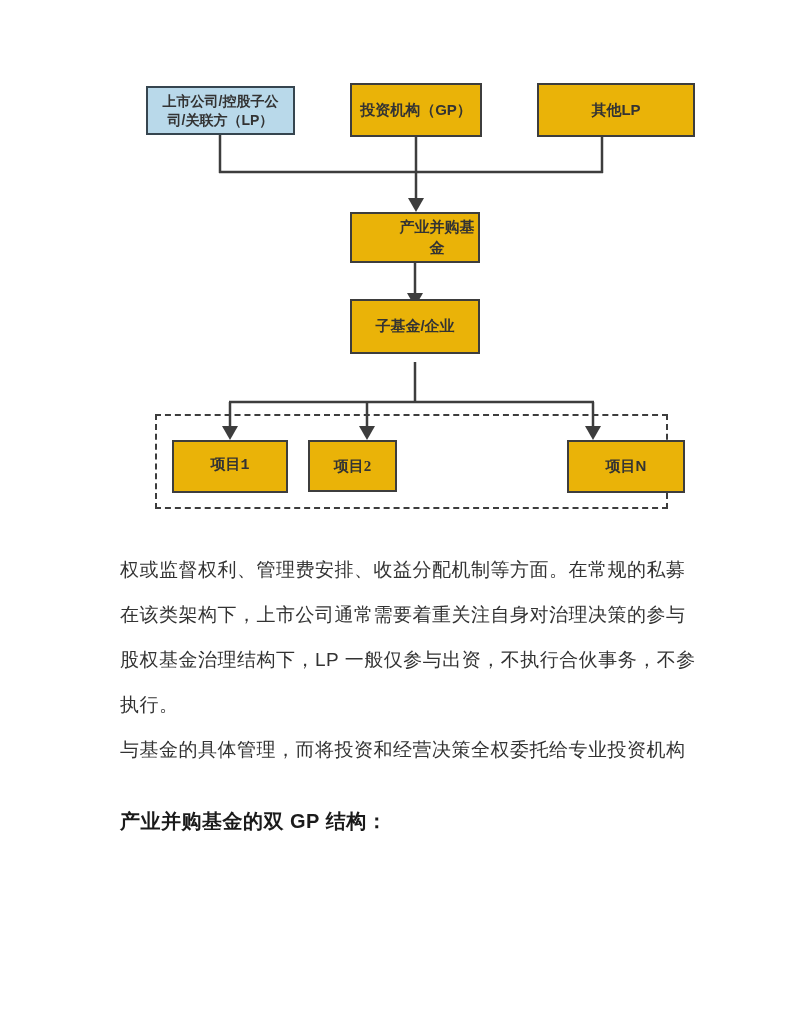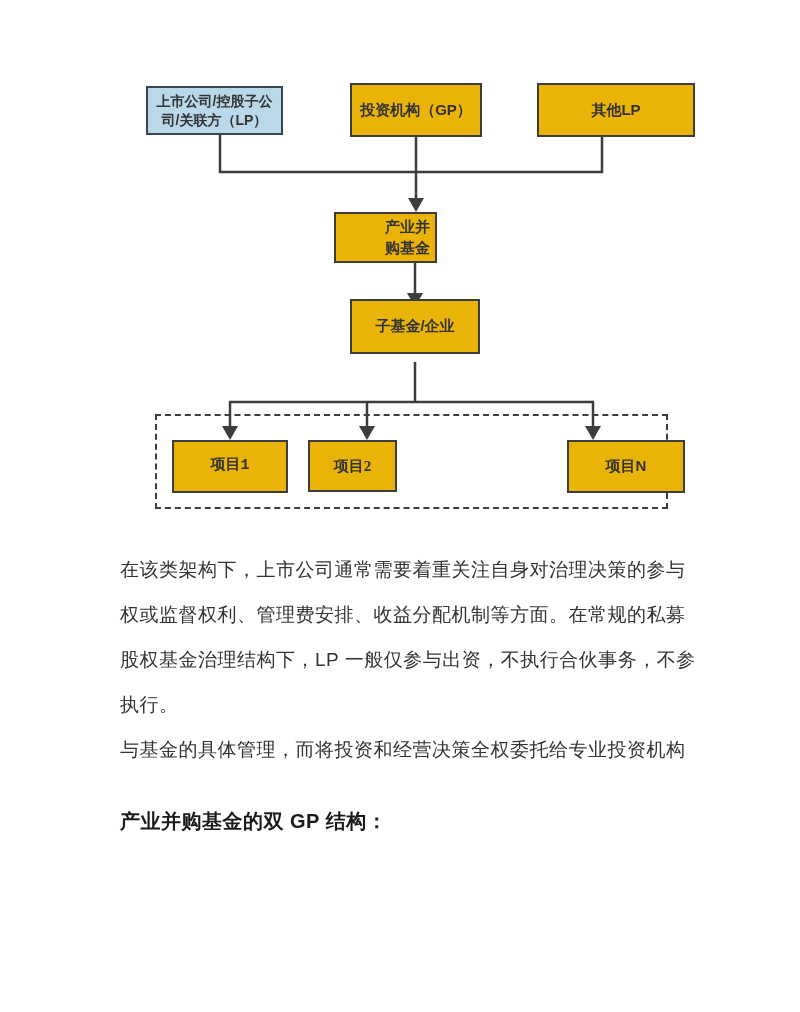--- a/index.html
+++ b/index.html
@@ -23,26 +23,26 @@
     color: #333333;
     font-weight: bold;
     display: flex;
     align-items: center;
     justify-content: center;
     text-align: center;
     font-size: 15px;
     line-height: 1.35;
     white-space: pre-line;
   }
-  .node-lp     { left: 146px; top:  86px; width: 137px; height: 49px;
+  .node-lp     { left: 146px; top:  86px; width: 149px; height: 49px;
                  background: var(--lp-fill, #b9d9ea); border-color: var(--lp-border, #36454f);
                  font-size: 14px; }
   .node-gp     { left: 350px; top:  83px; width: 132px; height: 54px; }
   .node-other  { left: 537px; top:  83px; width: 158px; height: 54px; }
-  .node-fund   { left: 334px; top: 212px; width: 103px; height: 51px; padding-left: 44px; }
+  .node-fund   { left: 350px; top: 212px; width: 130px; height: 51px; padding-left: 44px; }
   .node-sub    { left: 350px; top: 299px; width: 130px; height: 55px; }
   .dashed-box  { position: absolute; left: 155px; top: 414px; width: 513px; height: 95px;
                  border: 2px dashed var(--line, #3d3d3d); background: transparent; }
   .node-p1     { left: 172px; top: 440px; width: 116px; height: 53px; font-family: Liberation Mono, monospace; }
   .node-p2     { left: 308px; top: 440px; width: 89px; height: 52px; font-family: Liberation Serif, serif; }
   .node-pn     { left: 533px; top: 440px; width: 118px; height: 53px; margin-left: 34px; }
 
   .connectors { position: absolute; left: 0; top: 0; width: 800px; height: 540px; }
   .connectors line     { stroke: var(--line, #3d3d3d); stroke-width: 2.5; }
   .connectors polygon  { fill: var(--line, #3d3d3d); }
@@ -105,22 +105,22 @@
     <div class="node node-fund">产业并购基金</div>
     <div class="node node-sub">子基金/企业</div>
 
     <div class="dashed-box"></div>
     <div class="node node-p1">项目1</div>
     <div class="node node-p2">项目2</div>
     <div class="node node-pn">项目N</div>
   </div>
 
   <div class="body-text">
+    <div class="line">权或监督权利、管理费安排、收益分配机制等方面。在常规的私募</div>
     <div class="line">在该类架构下，上市公司通常需要着重关注自身对治理决策的参与</div>
-    <div class="line">权或监督权利、管理费安排、收益分配机制等方面。在常规的私募</div>
     <div class="line">股权基金治理结构下，LP 一般仅参与出资，不执行合伙事务，不参</div>
     <div class="line">执行。</div>
     <div class="line">与基金的具体管理，而将投资和经营决策全权委托给专业投资机构</div>
   </div>
 
   <div class="section-heading">产业并购基金的双 GP 结构：</div>
 
 </div>
 
 </body></html>

